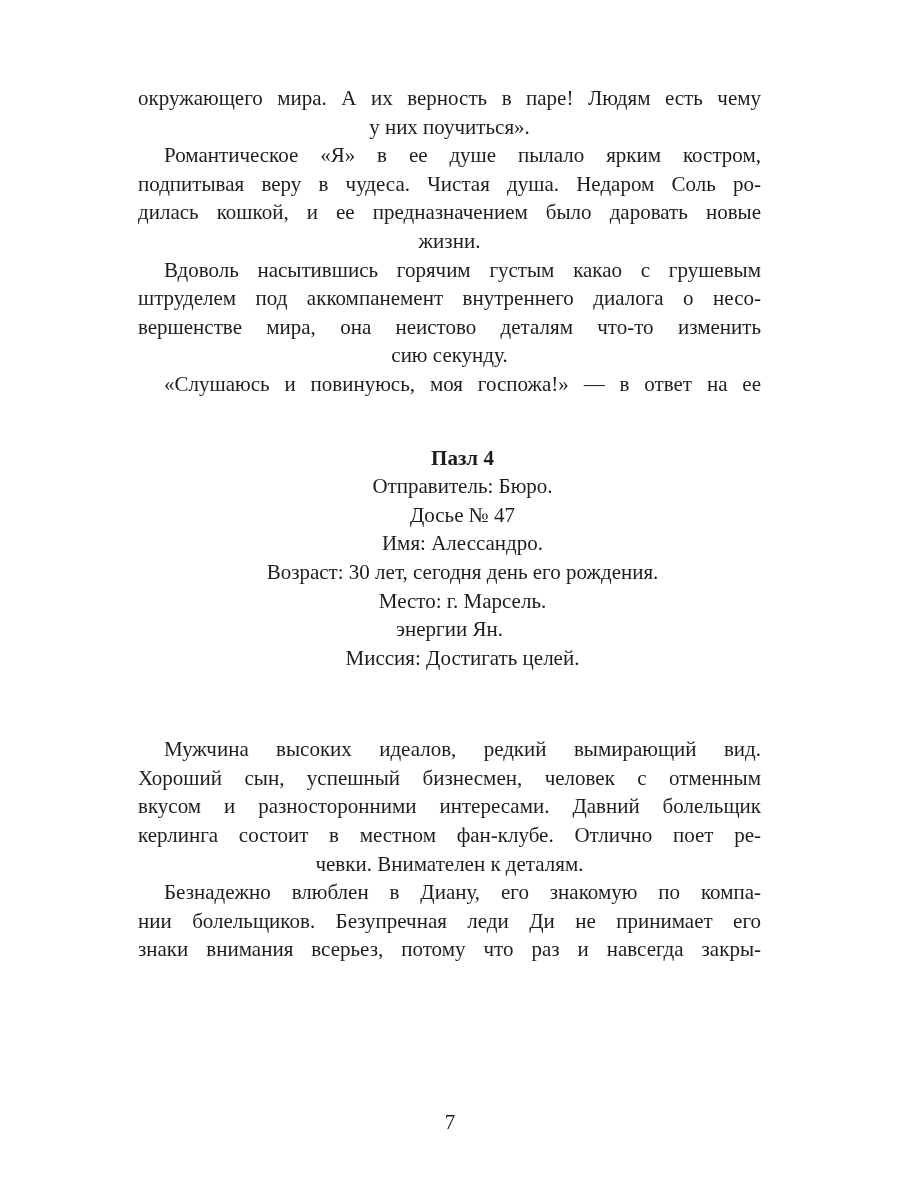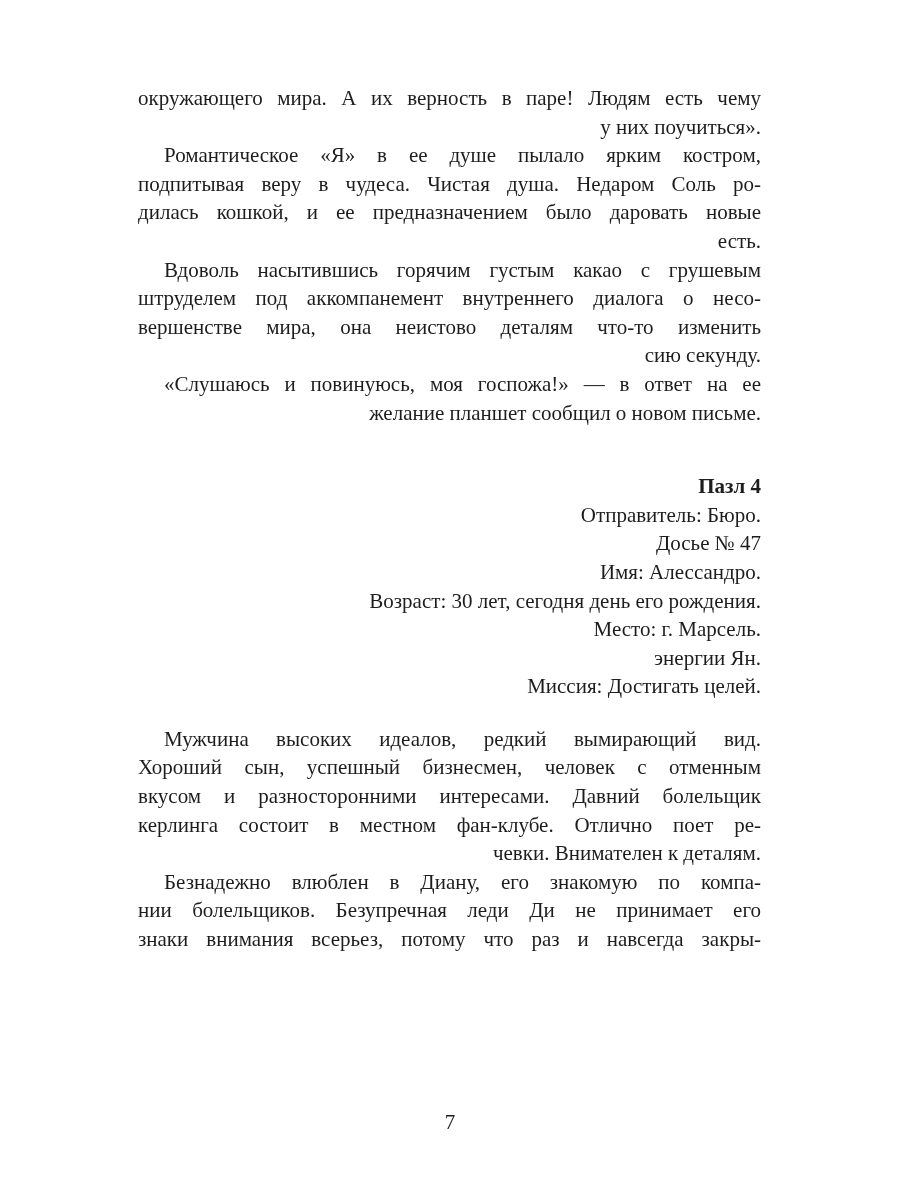--- a/index.html
+++ b/index.html
@@ -19,32 +19,32 @@
   .text-column {
     position: absolute;
     left: 138px;
     top: 84px;
     width: 623px;
     font-size: 21px;
     line-height: 28.6px;
   }
   .para { margin: 0; }
   .line {
-    text-align: right;
+    text-align: center;
     white-space: normal;
   }
   .line.just {
     text-align: justify;
     text-align-last: justify;
   }
   .line.indent { text-indent: 26px; }
   .line.bold { font-weight: bold; }
   .gap-head  { margin-top: 45px; }
   .gap-block { }
-  .gap-body  { margin-top: 24px; }
+  .gap-body  { margin-top: 63px; }
   .page-num {
     position: absolute;
     left: 0;
     top: 1108px;
     width: 900px;
     text-align: center;
     font-size: 21px;
     line-height: 28px;
     color: #1d1d1d;
   }
@@ -55,31 +55,30 @@
 <div class="book-page">
   <div class="text-column">
       <div class="para">
         <div class="line just">окружающего мира. А их верность в паре! Людям есть чему</div>
         <div class="line">у них поучиться».</div>
       </div>
       <div class="para">
         <div class="line just indent">Романтическое «Я» в ее душе пылало ярким костром,</div>
         <div class="line just">подпитывая веру в чудеса. Чистая душа. Недаром Соль ро-</div>
         <div class="line just">дилась кошкой, и ее предназначением было даровать новые</div>
-        <div class="line">есть.</div>
+        <div class="line">жизни.</div>
       </div>
       <div class="para">
         <div class="line just indent">Вдоволь насытившись горячим густым какао с грушевым</div>
         <div class="line just">штруделем под аккомпанемент внутреннего диалога о несо-</div>
         <div class="line just">вершенстве мира, она неистово деталям что-то изменить</div>
         <div class="line">сию секунду.</div>
       </div>
       <div class="para">
         <div class="line just indent">«Слушаюсь и повинуюсь, моя госпожа!» — в ответ на ее</div>
-        <div class="line">желание планшет сообщил о новом письме.</div>
       </div>
       <div class="para gap-head">
         <div class="line bold indent">Пазл 4</div>
       </div>
       <div class="para">
         <div class="line indent">Отправитель: Бюро.</div>
       </div>
       <div class="para gap-block">
         <div class="line indent">Досье № 47</div>
       </div>

